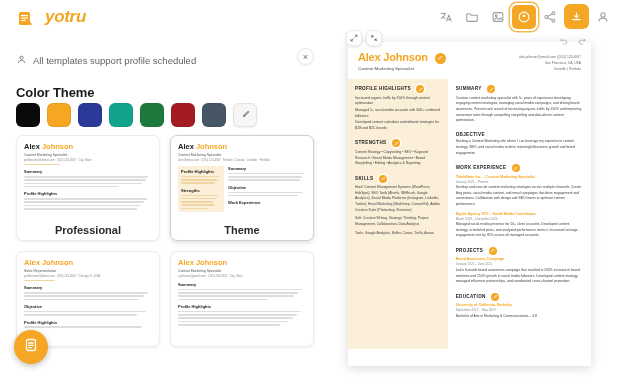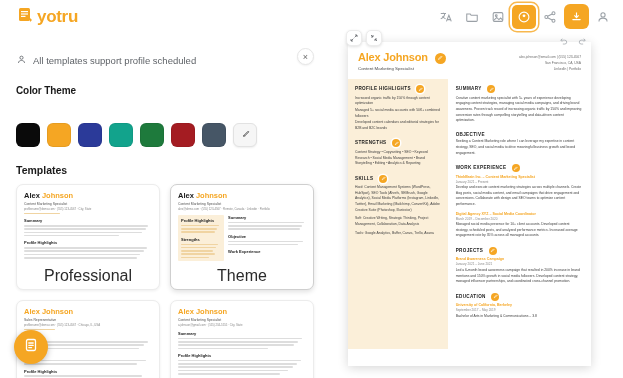--- a/index.html
+++ b/index.html
@@ -10,21 +10,21 @@
     overflow: hidden;
   }
   .app { position: relative; width: 623px; height: 378px; background:#fff; }
 
   
   .topbar {
     position: absolute; top: 0; left: 0; width: 623px; height: 33px;
     display: flex; align-items: center; justify-content: space-between;
     padding: 0 8px 0 18px; background: #fff;
   }
-  .logo { display: flex; align-items: flex-start; gap: 4px; }
+  .logo { display: flex; align-items: flex-end; gap: 12px; font-style: italic; }
   .logo-mark { width: 15px; height: 16px; position: relative; }
   .logo-text {
     font-size: 17px; font-weight: bold; color: #F5A623; letter-spacing: -0.3px;
   }
   .tools { display: flex; align-items: center; gap: 2px; }
   .tool-btn {
     width: 24px; height: 24px; border-radius: 5px;
     display: flex; align-items: center; justify-content: center;
     color: #9aa0a6; background: transparent; border: none;
   }
@@ -50,22 +50,22 @@
   .support-row .label { font-size: 9.5px; color: #5f6368; }
   .close-btn {
     position: absolute; right: 16px; top: 15px;
     width: 17px; height: 17px; border-radius: 50%;
     background:#fff; border: 1px solid #e6e6e6;
     display:flex; align-items:center; justify-content:center;
     font-size: 9px; color: #6b6b6b;
     box-shadow: 0 1px 2px rgba(0,0,0,.06);
   }
   .section-title {
-    font-size: 10px; font-weight: bold; color: #1a1a1a;
-    margin-top: 16px; margin-bottom: 27px; letter-spacing: -0.1px;
+    font-size: 13px; font-weight: bold; color: #1a1a1a;
+    margin-top: 16px; margin-bottom: 3px; letter-spacing: -0.1px;
   }
   .swatches { display: flex; gap: 7px; align-items: center; }
   .swatch {
     width: 24px; height: 24px; border-radius: 6px;
     border: 1px solid rgba(0,0,0,.06);
   }
   .swatch.custom {
     background: #f6f6f6; border: 1px solid #e2e2e2;
     display: flex; align-items: center; justify-content: center;
     box-shadow: 0 1px 2px rgba(0,0,0,.07);
@@ -77,21 +77,21 @@
     gap: 10px;
   }
   .tpl-card {
     position: relative; background:#fff; border:1px solid #ececec;
     border-radius: 7px; height: 106px; overflow: hidden;
     box-shadow: 0 1px 3px rgba(0,0,0,.07);
   }
   .tpl-card.selected { border: 1.5px solid #cfcfcf; box-shadow: 0 2px 5px rgba(0,0,0,.12); }
   .tpl-name {
     position: absolute; bottom: 4px; left: 0; right: 0; text-align: center;
-    font-size: 16px; font-weight: normal; color: #2b2b2b;
+    font-size: 11px; font-weight: bold; color: #2b2b2b;
   }
   .tpl-inner { padding: 6px 7px 0 7px; transform-origin: top left; }
   .mini-name { font-size: 7.5px; font-weight: bold; color:#1b1b1b; }
   .mini-name span { color: #F5A623; }
   .mini-role { font-size: 3.4px; color:#555; margin-top: 1.5px; }
   .mini-contact { font-size: 2.8px; color:#8a8a8a; margin-top: 1.5px; }
   .mini-h { font-size: 4px; font-weight:bold; color:#1b1b1b; margin-top:4px; }
   .mini-line { height: 1.6px; background:#ddd; border-radius:1px; margin-top: 1.7px; }
   .mini-line.o { background:#f0d4a2; }
   .mini-col-wrap { display: flex; gap: 4px; margin-top: 4px; }
@@ -244,21 +244,20 @@
       <div class="swatch custom">
         <span>
           <svg width="11" height="11" viewBox="0 0 16 16" fill="none" stroke="#4a4a4a" stroke-width="1.2">
             <path d="M11.8 3.2l1 1-6 6-1.6.6.6-1.6z"></path>
               <path d="M5.2 9.2l1.6 1.6"></path>
           </svg>
         </span>
       </div>
     </div>
 
-    <div class="templates-title">Templates</div>
 
     <div class="tpl-grid">
 
       <div class="tpl-card">
         <div class="tpl-inner">
           <div class="mini-name">
             <span style="color:#1b1b1b">Alex</span>
             <span>Johnson</span>
           </div>
           <div class="mini-role">Content Marketing Specialist</div>

